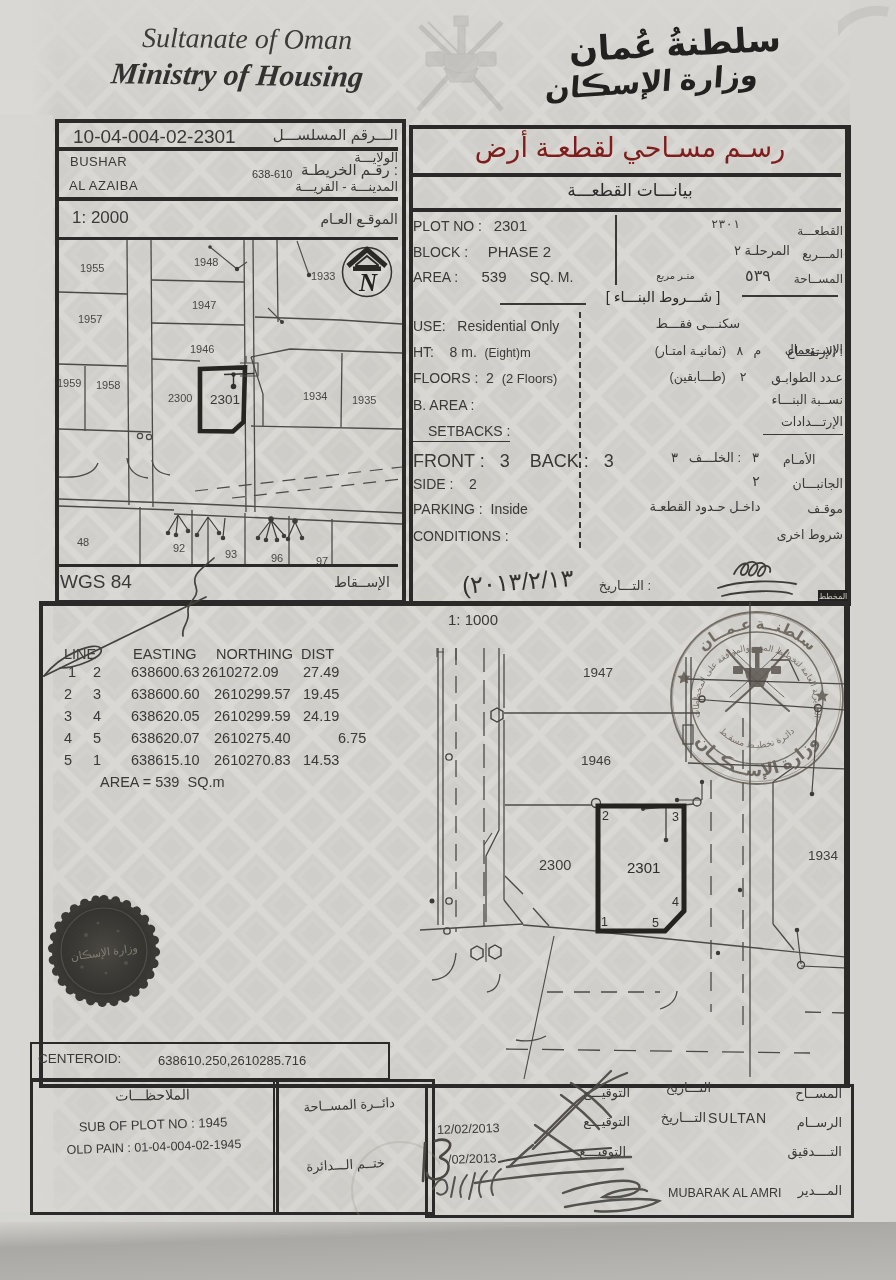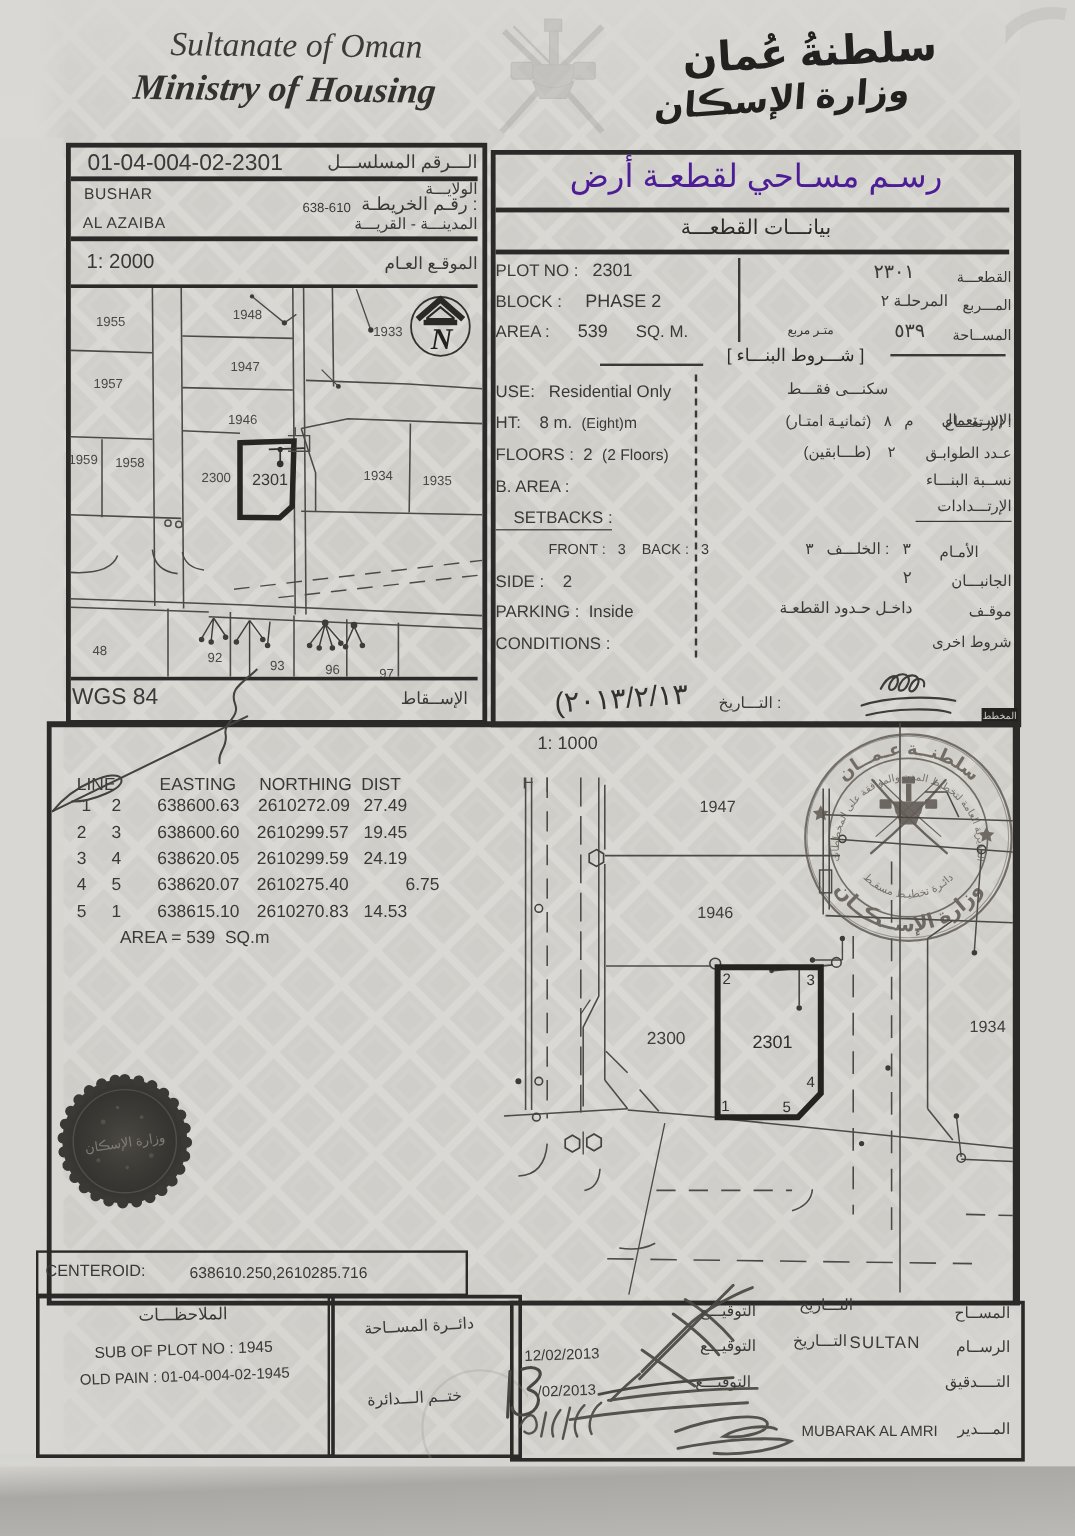--- a/index.html
+++ b/index.html
@@ -77,21 +77,21 @@
 <div class="bx" style="left:55px;top:119px;width:343px;height:477px;border-width:4px;"></div>
 
 <div class="abs" style="left:59px;top:147px;width:339px;height:4px;background:#2b2a28;"></div>
 
 <div class="abs" style="left:59px;top:197px;width:339px;height:4px;background:#2b2a28;"></div>
 
 <div class="abs" style="left:59px;top:237px;width:339px;height:3px;background:#2b2a28;"></div>
 
 <div class="abs" style="left:59px;top:564px;width:339px;height:3px;background:#2b2a28;"></div>
 
-<div class="abs ink" style="left:73px;top:126px;font-size:19px;letter-spacing:0;">01-04-004-02-2301</div>
+<div class="abs ink" style="left:73px;top:126px;font-size:19px;letter-spacing:0;">10-04-004-02-2301</div>
 
 <div class="abs ar ink" style="left:255px;top:126px;width:143px;font-size:15px;text-align:right;">الـــرقم المسلســـل</div>
 
 <div class="abs ink" style="left:70px;top:154px;font-size:13px;letter-spacing:.5px;">BUSHAR</div>
 
 <div class="abs ink" style="left:69px;top:178px;font-size:13px;letter-spacing:.5px;">AL AZAIBA</div>
 
 <div class="abs ar ink" style="left:300px;top:150px;width:98px;font-size:13px;text-align:right;">الولايـــة</div>
 
 <div class="abs ar ink" style="left:295px;top:161px;width:103px;font-size:15px;text-align:right;">رقـم الخريطـة :</div>
@@ -261,33 +261,33 @@
 
   <text x="210" y="404" font-size="13.5" fill="#3a3835" font-family="Liberation Sans,sans-serif">2301</text>
 </svg>
 
 <div class="bx" style="left:409px;top:125px;width:432px;height:473px;border-width:4px;border-right-width:6px;"></div>
 
 <div class="abs" style="left:413px;top:173px;width:428px;height:4px;background:#2b2a28;"></div>
 
 <div class="abs" style="left:413px;top:208px;width:428px;height:4px;background:#2b2a28;"></div>
 
-<div class="abs ar" style="left:430px;top:132px;width:400px;font-size:27px;color:#4c1d95;text-align:center;">رسـم مسـاحي لقطعـة أرض</div>
+<div class="abs ar" style="left:430px;top:132px;width:400px;font-size:27px;color:#7f1d1d;text-align:center;">رسـم مسـاحي لقطعـة أرض</div>
 
 <div class="abs ar" style="left:480px;top:180px;width:300px;font-size:17px;color:#2c2b29;text-align:center;">بيانـــات القطعـــة</div>
 
 <div class="abs ink" style="left:413px;top:217px;font-size:14px;">PLOT NO :&nbsp;&nbsp;&nbsp;<span style="font-size:15px;">2301</span></div>
 
 <div class="abs ink" style="left:413px;top:243px;font-size:14px;">BLOCK :&nbsp;&nbsp;&nbsp;&nbsp;&nbsp;<span style="font-size:15px;">PHASE 2</span></div>
 
 <div class="abs ink" style="left:413px;top:268px;font-size:14px;">AREA :&nbsp;&nbsp;&nbsp;&nbsp;&nbsp;&nbsp;<span style="font-size:15px;">539</span>&nbsp;&nbsp;&nbsp;&nbsp;&nbsp;&nbsp;SQ. M.</div>
 
 <div class="abs" style="left:615px;top:215px;width:2px;height:70px;background:#3a3938;"></div>
 
-<div class="abs ar ink" style="left:711px;top:217px;width:68px;font-size:16px;text-align:center;">٢٣٠١</div>
+<div class="abs ar ink" style="left:711px;top:217px;width:68px;font-size:12px;text-align:left;font-family:Liberation Mono, monospace;">٢٣٠١</div>
 
 <div class="abs ar ink" style="left:726px;top:243px;width:72px;font-size:13px;text-align:center;">المرحلـة ٢</div>
 
 <div class="abs ar ink" style="left:738px;top:266px;width:40px;font-size:16px;text-align:center;">٥٣٩</div>
 
 <div class="abs ar ink" style="left:648px;top:270px;width:55px;font-size:10px;text-align:center;">متـر مربع</div>
 
 <div class="abs ar ink" style="left:773px;top:224px;width:70px;font-size:12px;text-align:right;">القطعـــة</div>
 
 <div class="abs ar ink" style="left:773px;top:247px;width:70px;font-size:12px;text-align:right;">المـــربع</div>
@@ -321,21 +321,21 @@
 <div class="abs ar ink" style="left:763px;top:370px;width:80px;font-size:12.5px;text-align:right;">عـدد الطوابـق</div>
 
 <div class="abs ink" style="left:413px;top:397px;font-size:14px;">B. AREA :</div>
 
 <div class="abs ar ink" style="left:763px;top:392px;width:80px;font-size:12.5px;text-align:right;">نســبة البنـــاء</div>
 
 <div class="abs ink" style="left:413px;top:423px;font-size:14px;border-bottom:1.5px solid #3a3938;padding-bottom:2px;padding-left:15px;">SETBACKS :</div>
 
 <div class="abs ar ink" style="left:763px;top:414px;width:80px;font-size:12.5px;text-align:right;border-bottom:1.5px solid #3a3938;padding-bottom:5px;">الإرتـــدادات</div>
 
-<div class="abs ink" style="left:413px;top:451px;font-size:12px;padding-left:44px;">FRONT :&nbsp;&nbsp;&nbsp;3&nbsp;&nbsp;&nbsp;&nbsp;BACK :&nbsp;&nbsp;&nbsp;3</div>
+<div class="abs ink" style="left:413px;top:451px;font-size:18px;">FRONT :&nbsp;&nbsp;&nbsp;3&nbsp;&nbsp;&nbsp;&nbsp;BACK :&nbsp;&nbsp;&nbsp;3</div>
 
 <div class="abs ar ink" style="left:645px;top:450px;width:140px;font-size:13px;text-align:center;">٣&nbsp;&nbsp; : الخلـــف&nbsp;&nbsp;&nbsp;٣</div>
 
 <div class="abs ar ink" style="left:783px;top:452px;width:60px;font-size:12.5px;text-align:left;">الأمـام</div>
 
 <div class="abs ink" style="left:413px;top:476px;font-size:14px;">SIDE :&nbsp;&nbsp;&nbsp;&nbsp;2</div>
 
 <div class="abs ar ink" style="left:740px;top:473px;width:32px;font-size:14px;text-align:center;">٢</div>
 
 <div class="abs ar ink" style="left:767px;top:476px;width:76px;font-size:12.5px;text-align:right;">الجانبـــان</div>
@@ -369,21 +369,21 @@
 <div class="abs ink" style="left:448px;top:611px;font-size:15px;">1: 1000</div>
 
 <div class="abs ink" style="left:0;top:0;font-size:14.5px;font-family:'Liberation Sans',sans-serif;">
 <span class="abs" style="left:64px;top:646px;">LINE</span>
     <span class="abs" style="left:133px;top:646px;">EASTING</span>
     <span class="abs" style="left:216px;top:646px;">NORTHING</span>
     <span class="abs" style="left:301px;top:646px;">DIST</span>
 <span class="abs" style="left:68px;top:664px;">1</span>
     <span class="abs" style="left:93px;top:664px;">2</span>
     <span class="abs" style="left:131px;top:664px;">638600.63</span>
-    <span class="abs" style="left:215px;top:664px;">2610272.09</span>
+    <span class="abs" style="left:202px;top:664px;">2610272.09</span>
     <span class="abs" style="left:303px;top:664px;">27.49</span>
 <span class="abs" style="left:64px;top:686px;">2</span>
     <span class="abs" style="left:93px;top:686px;">3</span>
     <span class="abs" style="left:131px;top:686px;">638600.60</span>
     <span class="abs" style="left:214px;top:686px;">2610299.57</span>
     <span class="abs" style="left:303px;top:686px;">19.45</span>
 <span class="abs" style="left:64px;top:708px;">3</span>
     <span class="abs" style="left:93px;top:708px;">4</span>
     <span class="abs" style="left:131px;top:708px;">638620.05</span>
     <span class="abs" style="left:214px;top:708px;">2610299.59</span>

